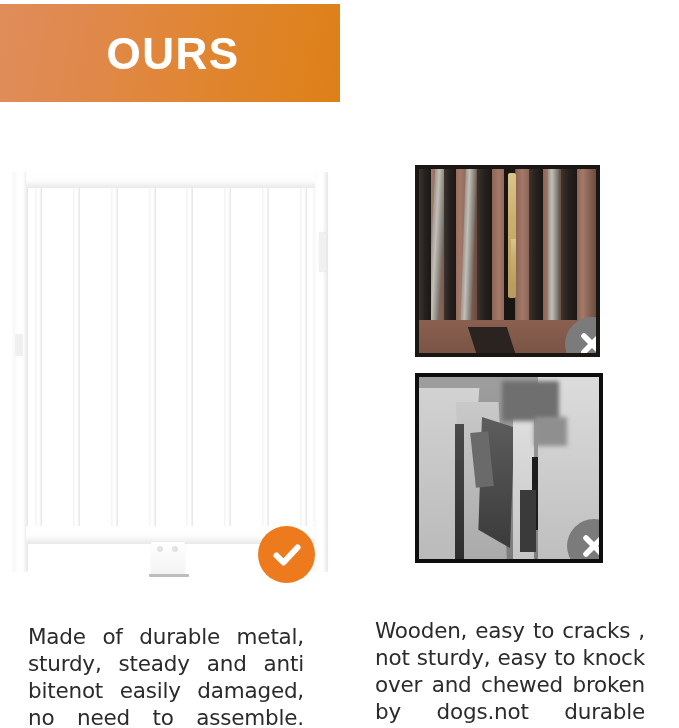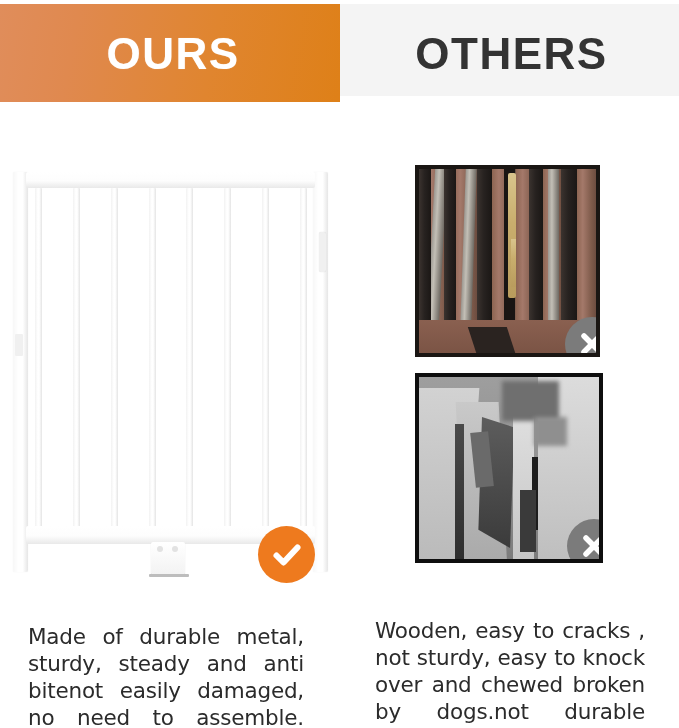--- a/index.html
+++ b/index.html
@@ -322,23 +322,20 @@
     display: inline-block;
     width: 100%;
   }
 </style>
 </head>
 <body>
 
 <div class="header">
   <div class="banner-ours">
     <span class="banner-text">OURS</span>
-  </div>
-  <div class="banner-others">
-    <span class="banner-text">OTHERS</span>
   </div>
 </div>
 
 <div class="col-left">
 
   <div class="gate-stage">
     <div class="gate">
       <div class="gate-frame-left"></div>
       <div class="gate-frame-right"></div>
       <div class="gate-rail-top"></div>

